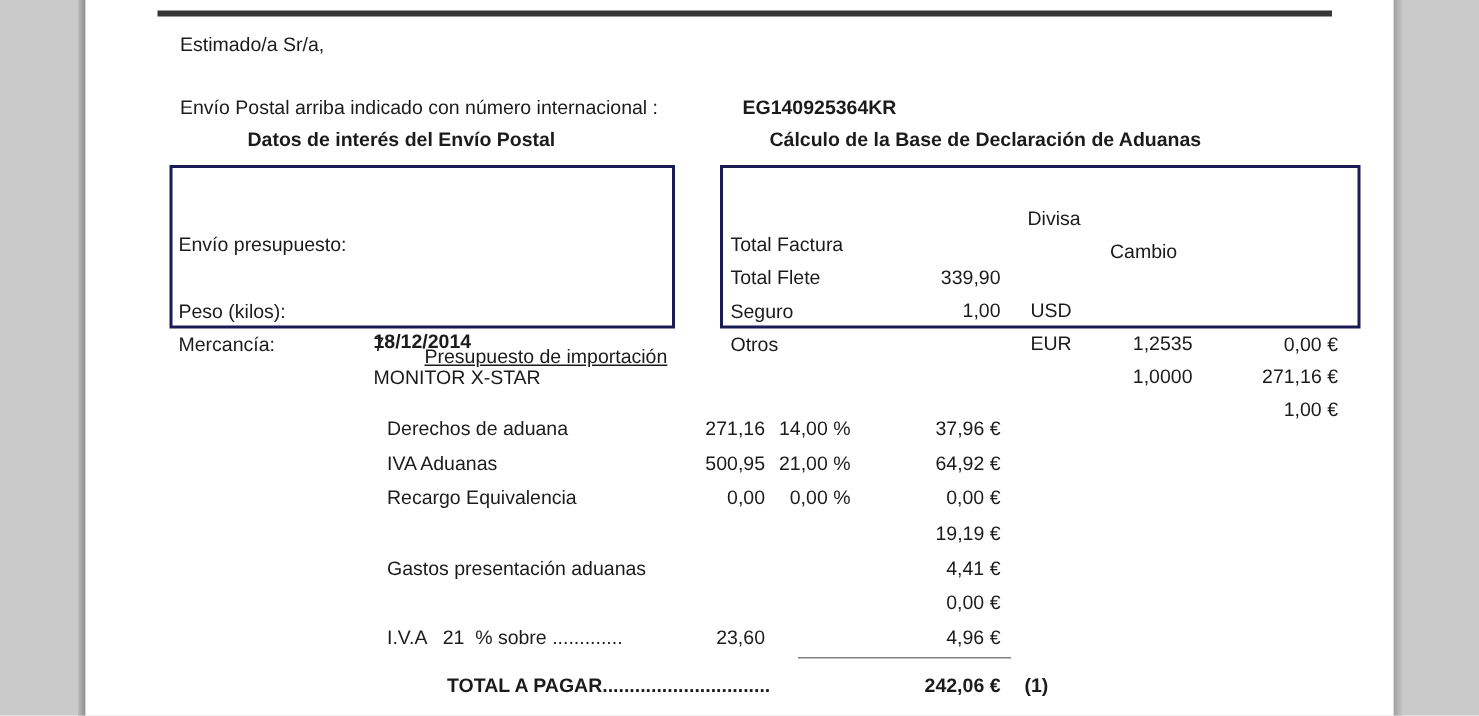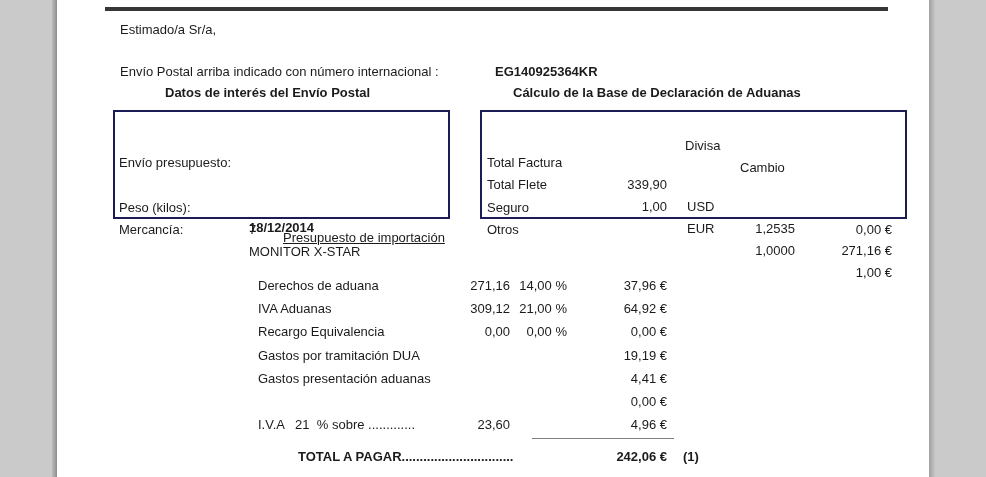--- a/index.html
+++ b/index.html
@@ -140,32 +140,31 @@
   <div class="t budget-title">Presupuesto de importación</div>
 
   <div class="prow p0">
     <span class="p-label">Derechos de aduana</span>
     <span class="p-base">271,16</span>
     <span class="p-pct">14,00 %</span>
     <span class="p-eur">37,96 €</span>
   </div>
   <div class="prow p1">
     <span class="p-label">IVA Aduanas</span>
-    <span class="p-base">309,12</span>
+    <span class="p-base">500,95</span>
     <span class="p-pct">21,00 %</span>
     <span class="p-eur">64,92 €</span>
   </div>
   <div class="prow p2">
     <span class="p-label">Recargo Equivalencia</span>
     <span class="p-base">0,00</span>
     <span class="p-pct">0,00 %</span>
     <span class="p-eur">0,00 €</span>
   </div>
   <div class="prow p3">
-    <span class="p-label">Gastos por tramitación DUA</span>
     <span class="p-eur">19,19 €</span>
   </div>
   <div class="prow p4">
     <span class="p-label">Gastos presentación aduanas</span>
     <span class="p-eur">4,41 €</span>
   </div>
   <div class="prow p5">
     <span class="p-label"></span>
     <span class="p-eur">0,00 €</span>
   </div>

